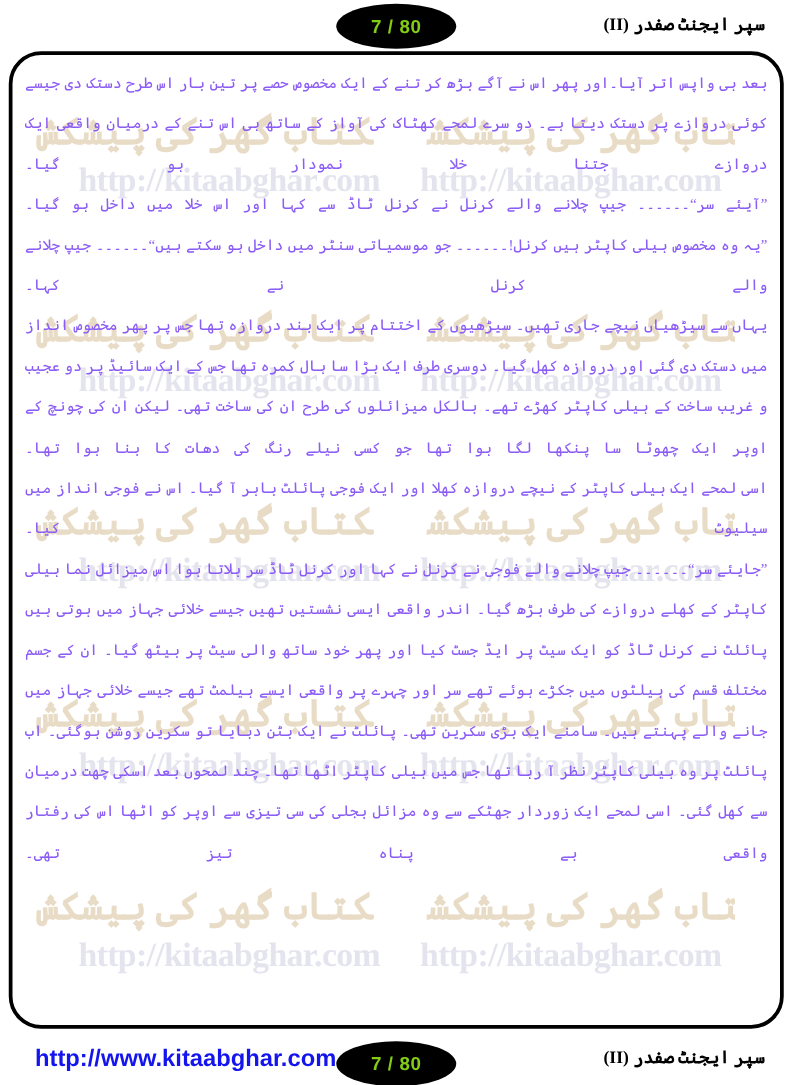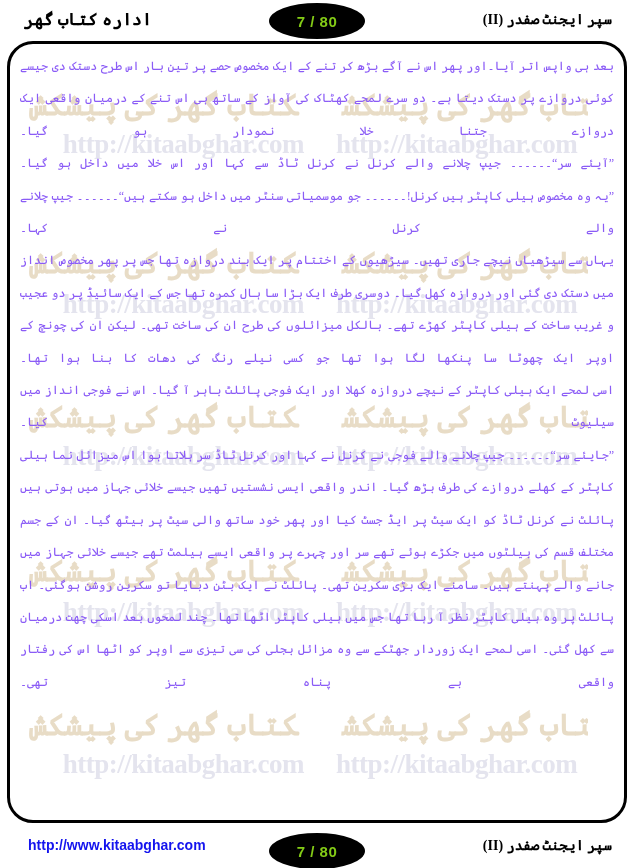--- a/index.html
+++ b/index.html
@@ -153,21 +153,21 @@
     width: 634px;
     height: 42px;
     z-index: 5;
   }
   .footer-url {
     position: absolute;
     left: 28px;
     top: 11px;
     direction: ltr;
     font-family: "Liberation Sans", sans-serif;
-    font-size: 14px;
+    font-size: 19px;
     font-weight: bold;
     color: #1414ee;
     text-decoration: none;
     white-space: nowrap;
   }
   .footer-right-title {
     position: absolute;
     right: 22px;
     top: 11px;
     font-size: 14px;
@@ -176,21 +176,20 @@
     direction: rtl;
     white-space: nowrap;
   }
 </style>
 </head>
 <body>
 
 <div id="page">
 
   <div class="page-header">
-    <div class="hdr-left-title">ادارہ کتاب گھر</div>
     <div class="page-badge top">7 / 80</div>
     <div class="hdr-right-title">سپر ایجنٹ صفدر (II)</div>
   </div>
 
   <div class="watermark-layer">
     <div class="wm-row wm-urdu" style="top:46px;"><span>کتاب گھر کی پیشکش</span><span>کتاب گھر کی پیشکش</span></div>
     <div class="wm-row wm-url" style="top:88px;"><span>http://kitaabghar.com</span><span>http://kitaabghar.com</span></div>
     <div class="wm-row wm-urdu" style="top:204px;"><span>کتاب گھر کی پیشکش</span><span>کتاب گھر کی پیشکش</span></div>
     <div class="wm-row wm-url" style="top:248px;"><span>http://kitaabghar.com</span><span>http://kitaabghar.com</span></div>
     <div class="wm-row wm-urdu" style="top:358px;"><span>کتاب گھر کی پیشکش</span><span>کتاب گھر کی پیشکش</span></div>

